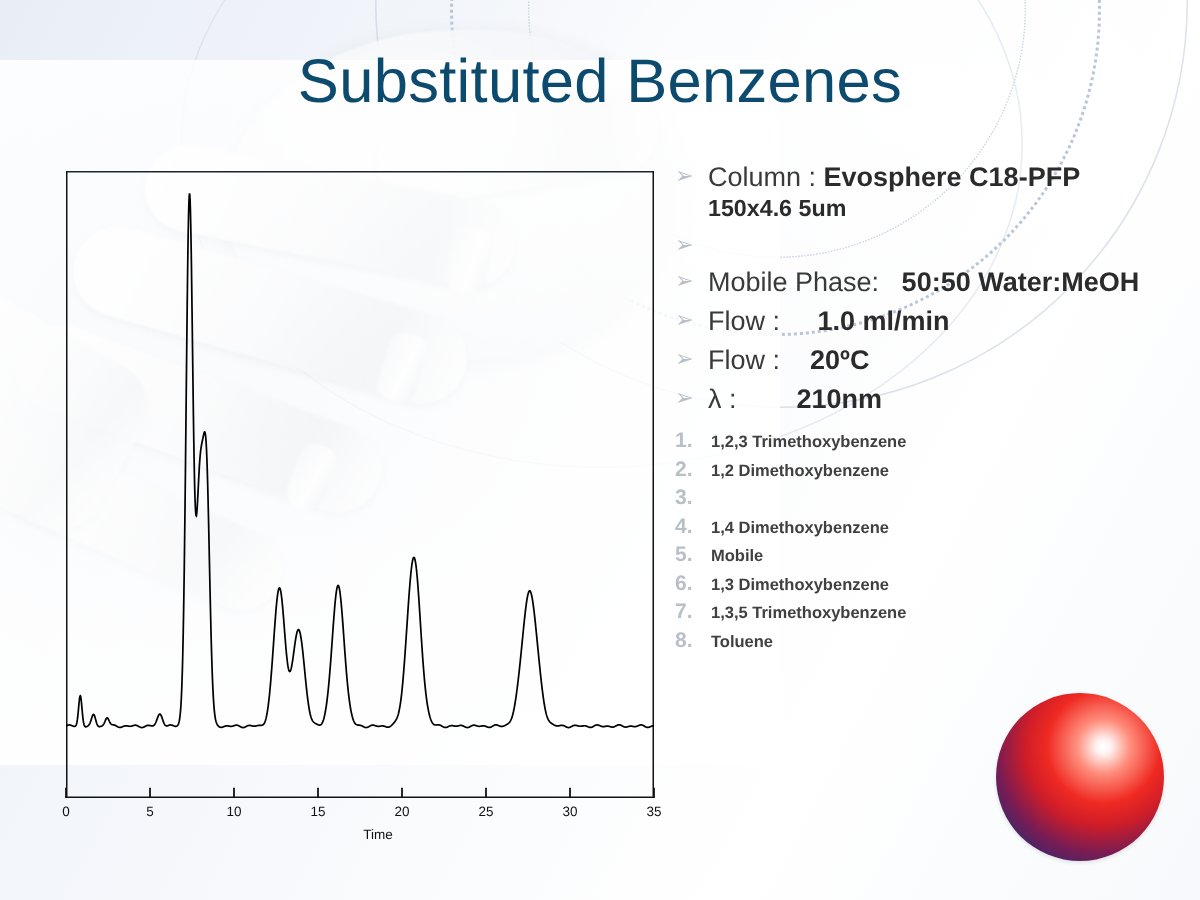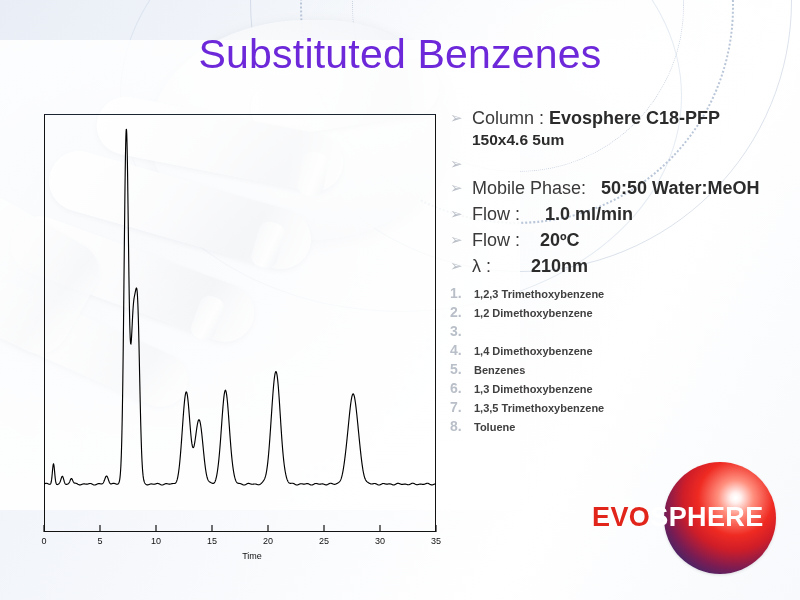--- a/index.html
+++ b/index.html
@@ -27,21 +27,21 @@
   .knuckle{position:absolute;background:linear-gradient(100deg,#eceef2,#ffffff 60%,#dfe3e9);
     border-radius:10px;opacity:.9;}
   .palm{position:absolute;background:radial-gradient(ellipse at 40% 35%,#ffffff 0%,#f4f6f9 55%,#e6eaf0 100%);
     border-radius:55% 45% 50% 50%;box-shadow:0 4px 14px rgba(150,160,175,.22);}
   #hand-haze{position:absolute;left:0;top:40px;width:520px;height:470px;
     background:radial-gradient(ellipse at 35% 45%, rgba(255,255,255,.55) 0%, rgba(255,255,255,.85) 55%, rgba(255,255,255,.97) 100%);
     pointer-events:none;}
 
   
   #title{position:absolute;left:0;right:0;top:34px;text-align:center;
-    font-size:41px;color:#6d28d9;letter-spacing:.2px;line-height:1;}
+    font-size:41px;color:#0c4a6e;letter-spacing:.2px;line-height:1;}
 
   
   #chromatogram{position:absolute;left:44px;top:114px;width:392px;height:418px;}
   #chrom-frame{position:absolute;inset:0;border:1.6px solid #121212;border-top-color:#1b2431;
     background:transparent;box-sizing:border-box;}
   #chrom-svg{position:absolute;left:0;top:0;width:392px;height:418px;}
   #axis-svg{position:absolute;left:28px;top:525px;width:430px;height:45px;}
   .tick-label{font-size:9px;fill:#111;font-family:"Liberation Sans", sans-serif;}
   #axis-title{position:absolute;left:56px;width:392px;top:551px;text-align:center;
     font-size:9px;color:#111;}
@@ -160,34 +160,31 @@
     </div>
     <div class="comp-row">
       <div class="comp-num">3.</div>
     </div>
     <div class="comp-row">
       <div class="comp-num">4.</div>
       <div class="comp-name">1,4 Dimethoxybenzene</div>
     </div>
     <div class="comp-row">
       <div class="comp-num">5.</div>
-      <div class="comp-name">Benzenes</div>
+      <div class="comp-name">Mobile</div>
     </div>
     <div class="comp-row">
       <div class="comp-num">6.</div>
       <div class="comp-name">1,3 Dimethoxybenzene</div>
     </div>
     <div class="comp-row">
       <div class="comp-num">7.</div>
       <div class="comp-name">1,3,5 Trimethoxybenzene</div>
     </div>
     <div class="comp-row">
       <div class="comp-num">8.</div>
       <div class="comp-name">Toluene</div>
     </div>
   </div>
 
 <div id="logo">
   <div id="logo-sphere"></div>
-  <div id="logo-text">
-    <span id="logo-evo">EVO</span><span id="logo-sphere-text">SPHERE</span>
-  </div>
 </div>
 
 </body></html>

